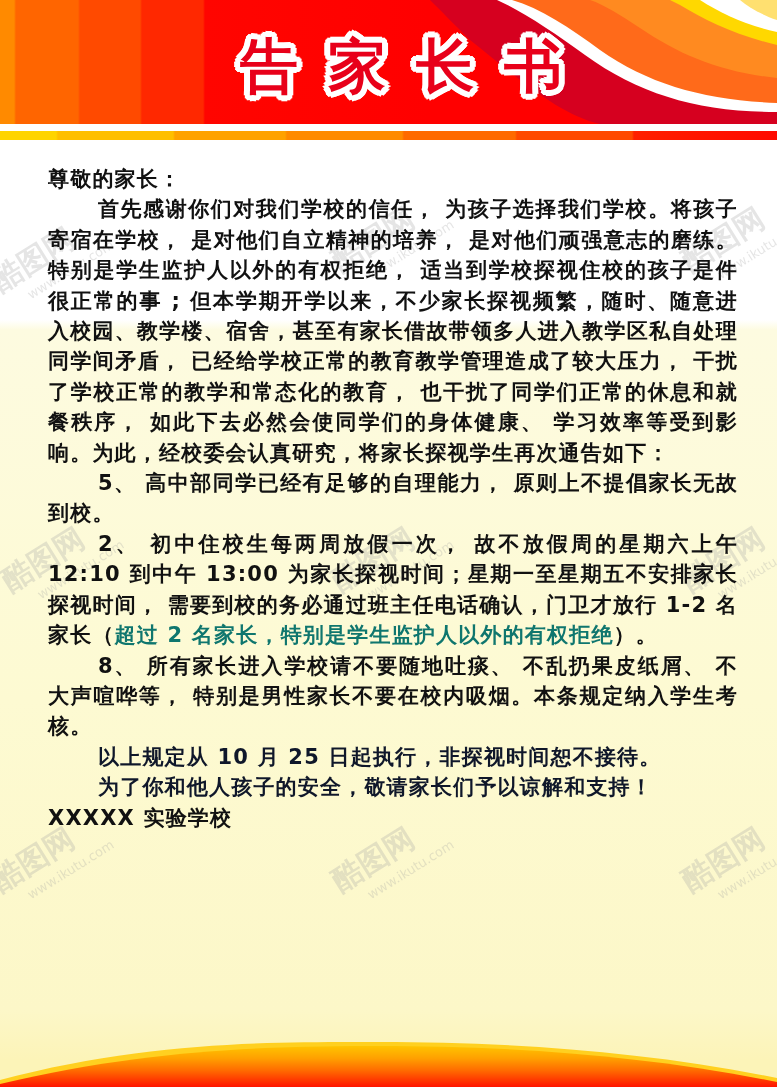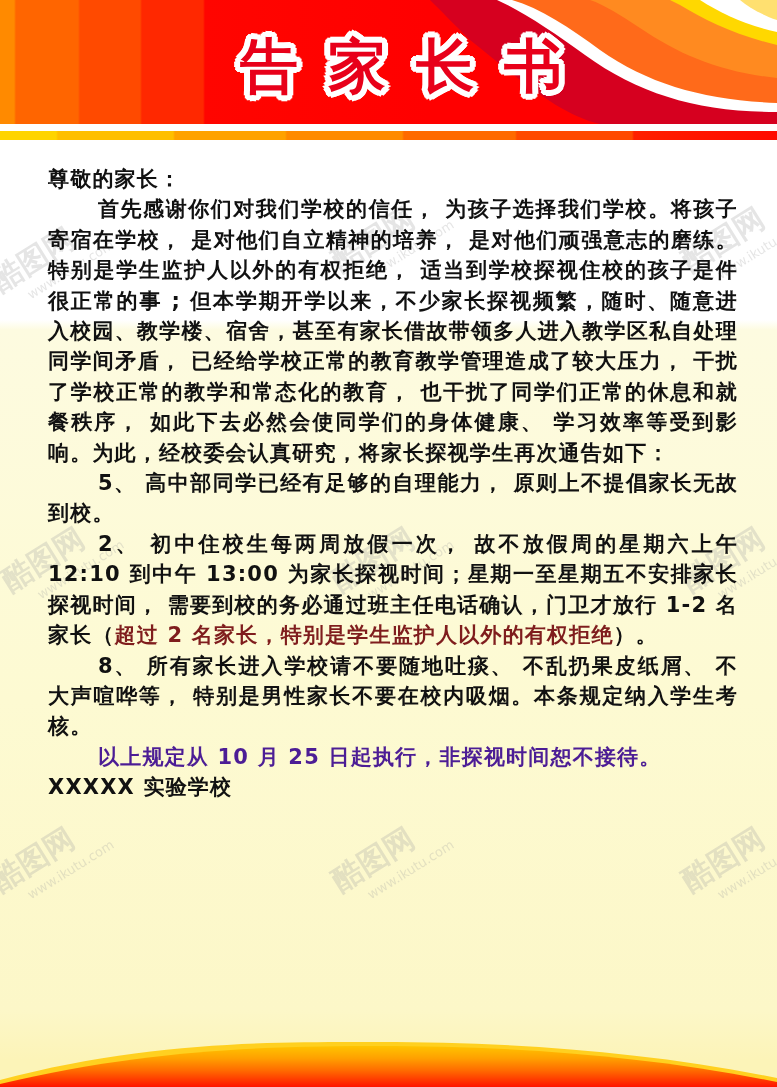--- a/index.html
+++ b/index.html
@@ -34,22 +34,22 @@
     background: linear-gradient(90deg, #ffd400 0px, #ffd400 56px, #ffbf00 58px, #ffbf00 173px, #ffa200 175px, #ffa200 285px, #ff8a00 287px, #ff8a00 402px, #ff6a00 404px, #ff6a00 515px, #ff4a00 517px, #ff4a00 632px, #ff2000 634px, #ff0a00 777px);
   }
   .body-text {
     position:absolute; left:48px; top:164px; width:690px;
     font-size:21px; line-height:30.4px; color:#111;
     letter-spacing:1.2px;
     font-weight:bold;
   }
   .body-text p { margin:0; text-align:justify; }
   .indent { text-indent:50px; }
-  .red { color:#7f1d1d; }
-  .note { color:#4c1d95; padding-left:50px; }
+  .red { color:#0f766e; }
+  .note { color:#0f172a; padding-left:50px; }
   .sign { text-align:right; }
   .sign.school { padding-right:118px; }
   .sign.date { padding-right:22px; }
   .footer { position:absolute; left:0; top:1020px; width:777px; height:67px; }
   .wm {
     position:absolute; color:rgba(160,160,160,0.28); font-weight:bold; font-size:30px;
     transform:rotate(-32deg); pointer-events:none; white-space:nowrap;
     font-family:"DejaVu Sans", sans-serif;
   }
   .wm small { display:block; font-size:13px; font-weight:normal; margin-left:22px; }
@@ -86,20 +86,21 @@
 <div class="wm" style="left:330px;top:830px;"><span>酷图网</span><small>www.ikutu.com</small></div>
 <div class="wm" style="left:680px;top:830px;"><span>酷图网</span><small>www.ikutu.com</small></div>
 
 <div class="body-text">
   <p>尊敬的家长：</p>
   <p class="indent">首先感谢你们对我们学校的信任， 为孩子选择我们学校。将孩子寄宿在学校， 是对他们自立精神的培养， 是对他们顽强意志的磨练。特别是学生监护人以外的有权拒绝， 适当到学校探视住校的孩子是件很正常的事 ; 但本学期开学以来，不少家长探视频繁，随时、随意进入校园、教学楼、宿舍，甚至有家长借故带领多人进入教学区私自处理同学间矛盾， 已经给学校正常的教育教学管理造成了较大压力， 干扰了学校正常的教学和常态化的教育， 也干扰了同学们正常的休息和就餐秩序， 如此下去必然会使同学们的身体健康、 学习效率等受到影响。为此，经校委会认真研究，将家长探视学生再次通告如下：</p>
   <p class="indent">5、 高中部同学已经有足够的自理能力， 原则上不提倡家长无故到校。</p>
   <p class="indent"><span>2、 初中住校生每两周放假一次， 故不放假周的星期六上午 12:10 到中午 13:00 为家长探视时间；星期一至星期五不安排家长探视时间， 需要到校的务必通过班主任电话确认，门卫才放行 1-2 名家长（</span><span class="red">超过 2 名家长，特别是学生监护人以外的有权拒绝</span><span>）。</span></p>
   <p class="indent">8、 所有家长进入学校请不要随地吐痰、 不乱扔果皮纸屑、 不大声喧哗等， 特别是男性家长不要在校内吸烟。本条规定纳入学生考核。</p>
   <p class="note">以上规定从 10 月 25 日起执行，非探视时间恕不接待。</p>
+  <p class="note">为了你和他人孩子的安全，敬请家长们予以谅解和支持！</p>
   <p class="sign school">XXXXX 实验学校</p>
 </div>
 
 <svg class="footer" width="777" height="67" viewBox="0 0 777 67">
   <defs>
     <linearGradient id="fg" x1="0" y1="0" x2="0" y2="1">
       <stop offset="0" stop-color="#ffc400"></stop>
       <stop offset="0.3" stop-color="#ffa000"></stop>
       <stop offset="0.6" stop-color="#ff6a00"></stop>
       <stop offset="1" stop-color="#ff1400"></stop>

